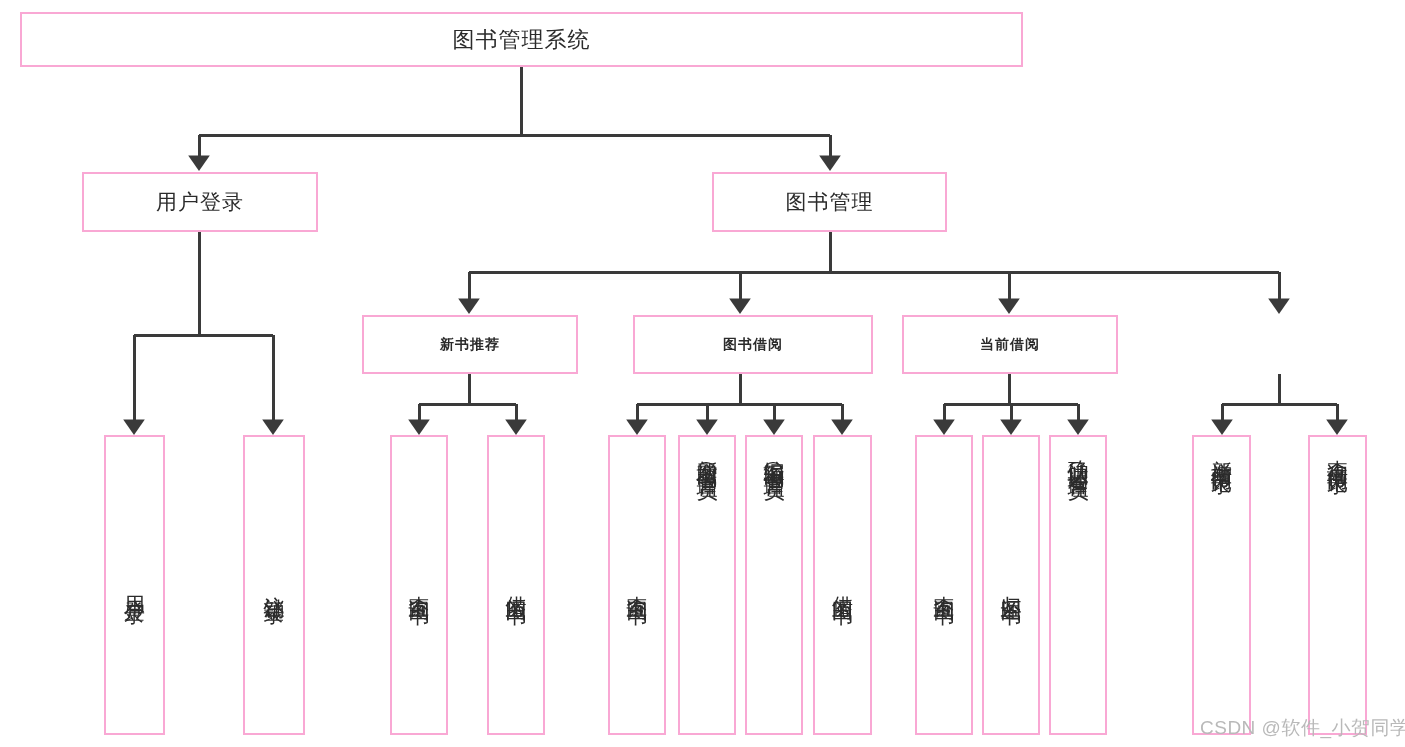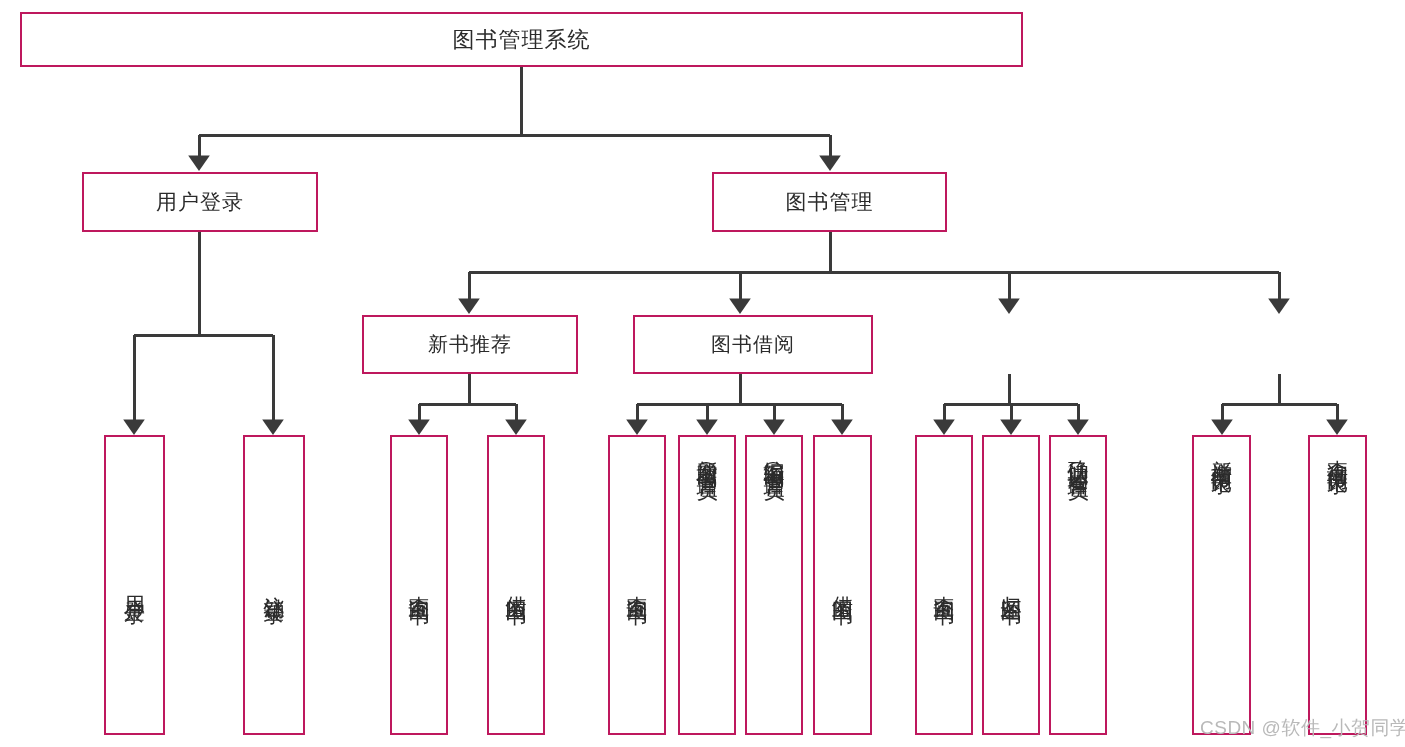--- a/index.html
+++ b/index.html
@@ -21,36 +21,36 @@
     position: absolute;
     left: 0;
     top: 0;
     width: 1405px;
     height: 747px;
     pointer-events: none;
   }
   .node {
     position: absolute;
     box-sizing: border-box;
-    border: 2px solid #be185d;
+    border: 2px solid #f9a8d4;
     background: #ffffff;
     display: flex;
     align-items: center;
     justify-content: center;
   }
   .node .lbl {
     color: #2b2b2b;
     font-size: 21px;
     line-height: 1.25;
     letter-spacing: 1px;
     white-space: nowrap;
   }
   .node.root .lbl { font-size: 22px; }
   .node.level1 .lbl { font-size: 21px; }
-  .node.level2 .lbl { font-size: 20px; }
+  .node.level2 .lbl { font-size: 14px; font-weight: bold; }
   
   .node.leaf {
     align-items: flex-start;
     justify-content: center;
     padding-top: 6px;
   }
   .node.leaf .lbl {
     writing-mode: vertical-rl;
     text-orientation: upright;
     font-size: 21px;
@@ -135,20 +135,23 @@
   <div class="node level1" style="left:712px; top:172px; width:235px; height:60px;">
     <span class="lbl">图书管理</span>
   </div>
 
   <div class="node level2" style="left:362px; top:315px; width:216px; height:59px;">
     <span class="lbl">新书推荐</span>
   </div>
   <div class="node level2" style="left:633px; top:315px; width:240px; height:59px;">
     <span class="lbl">图书借阅</span>
   </div>
+  <div class="node level2" style="left:902px; top:315px; width:216px; height:59px;">
+    <span class="lbl">当前借阅</span>
+  </div>
 
   <div class="node leaf shortlabel" style="left:104px; top:435px; width:61px; height:300px;">
     <span class="lbl">用户登录</span>
   </div>
   <div class="node leaf shortlabel" style="left:243px; top:435px; width:62px; height:300px;">
     <span class="lbl">注销登录</span>
   </div>
   <div class="node leaf shortlabel" style="left:390px; top:435px; width:58px; height:300px;">
     <span class="lbl">查询图书</span>
   </div>

